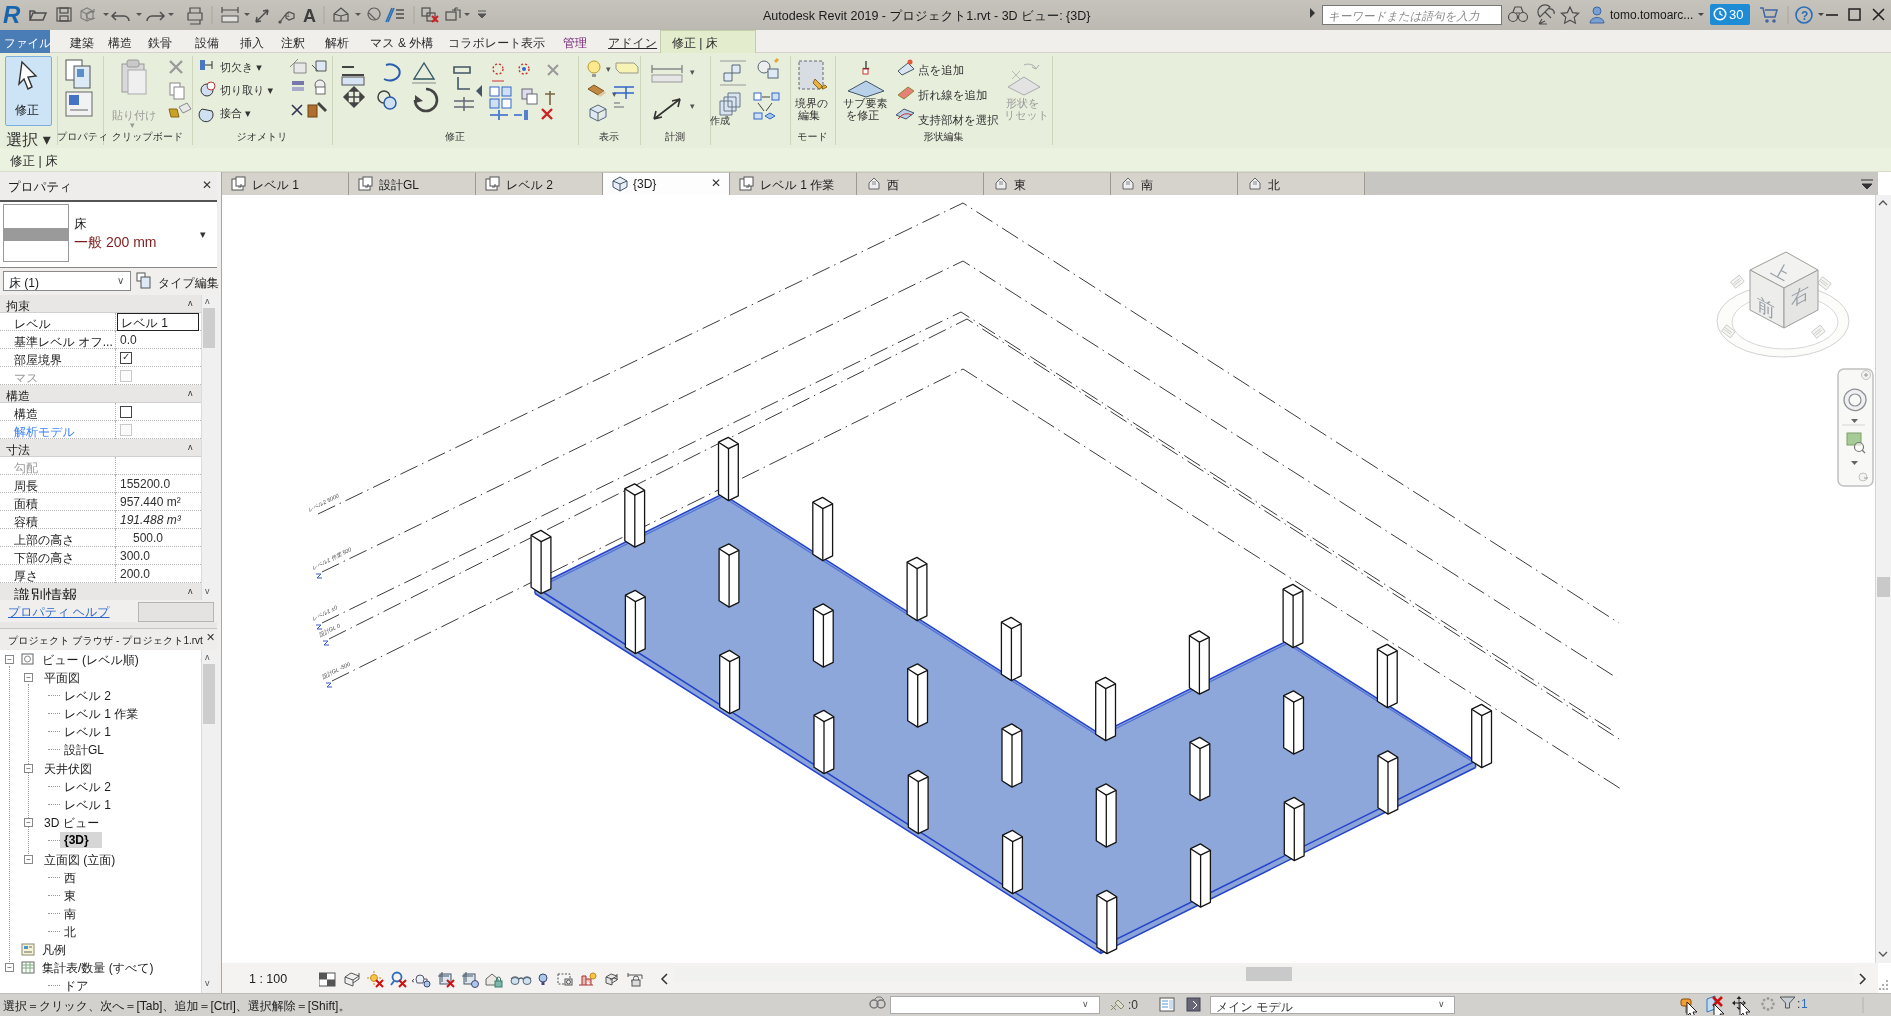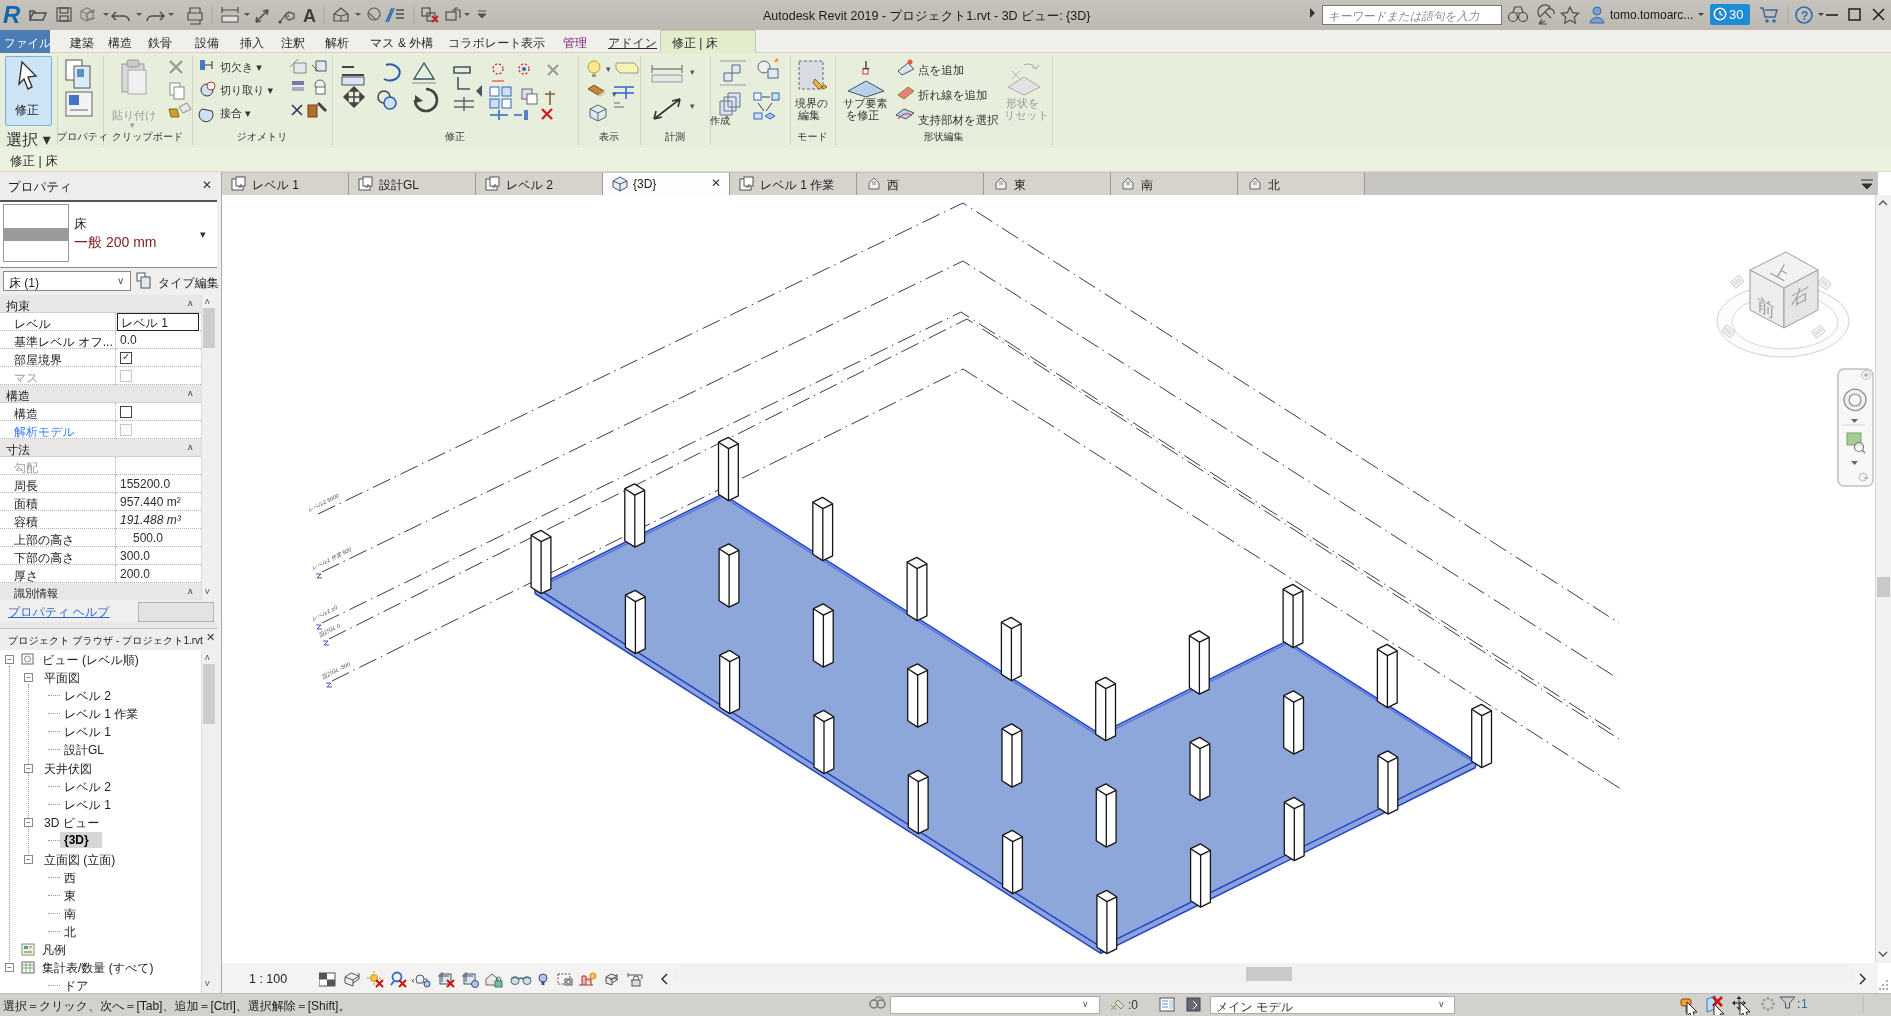--- a/index.html
+++ b/index.html
@@ -343,21 +343,21 @@
 <div class="tx" style="left:120px;top:531px;font-size:12px;color:#2e2e2e;margin-left:13px;">500.0</div>
 <div class="ab" style="left:0px;top:547px;width:201px;height:18px;background:#fff;border-bottom:1px dotted #b5b5b5"></div>
 <div class="ab" style="left:115px;top:547px;width:1px;height:18px;background:#fff;border-left:1px dotted #b5b5b5"></div>
 <div class="tx" style="left:14px;top:550px;font-size:12px;color:#1c1c1c;">下部の高さ</div>
 <div class="tx" style="left:120px;top:549px;font-size:12px;color:#2e2e2e;">300.0</div>
 <div class="ab" style="left:0px;top:565px;width:201px;height:18px;background:#fff;border-bottom:1px dotted #b5b5b5"></div>
 <div class="ab" style="left:115px;top:565px;width:1px;height:18px;background:#fff;border-left:1px dotted #b5b5b5"></div>
 <div class="tx" style="left:14px;top:568px;font-size:12px;color:#1c1c1c;">厚さ</div>
 <div class="tx" style="left:120px;top:567px;font-size:12px;color:#2e2e2e;">200.0</div>
 <div class="ab" style="left:0px;top:583px;width:201px;height:18px;background:#e8e7e5;border-bottom:1px solid #d0d0d0"></div>
-<div class="tx" style="left:6px;top:586px;font-size:11px;color:#1c1c1c;padding-left:8px;">識別情報</div>
+<div class="tx" style="left:6px;top:586px;font-size:16px;color:#1c1c1c;padding-left:8px;">識別情報</div>
 <div class="tx" style="left:188px;top:586px;font-size:9px;color:#333;">ʌ</div>
 <div class="ab" style="left:201px;top:295px;width:16px;height:305px;background:#f0f0f0;border-left:1px solid #dcdcdc"></div>
 <div class="tx" style="left:205px;top:296px;font-size:9px;color:#555;">ʌ</div>
 <div class="tx" style="left:205px;top:586px;font-size:9px;color:#555;">v</div>
 <div class="ab" style="left:203px;top:308px;width:12px;height:40px;background:#cdcdcd"></div>
 <div class="ab" style="left:0px;top:600px;width:217px;height:28px;background:#f0efee"></div>
 <div class="tx" style="left:8px;top:604px;font-size:12px;color:#2a66c8;text-decoration:underline">プロパティ ヘルプ</div>
 <div class="ab" style="left:138px;top:602px;width:76px;height:20px;background:#e4e3e1;border:1px solid #b5b5b5"></div>
 <div class="tx" style="left:160px;top:606px;font-size:12px;color:#9a9a9a;margin-top:33px;">適用</div>
 <div class="ab" style="left:0px;top:622px;width:217px;height:6px;background:#e8e7e5"></div>

